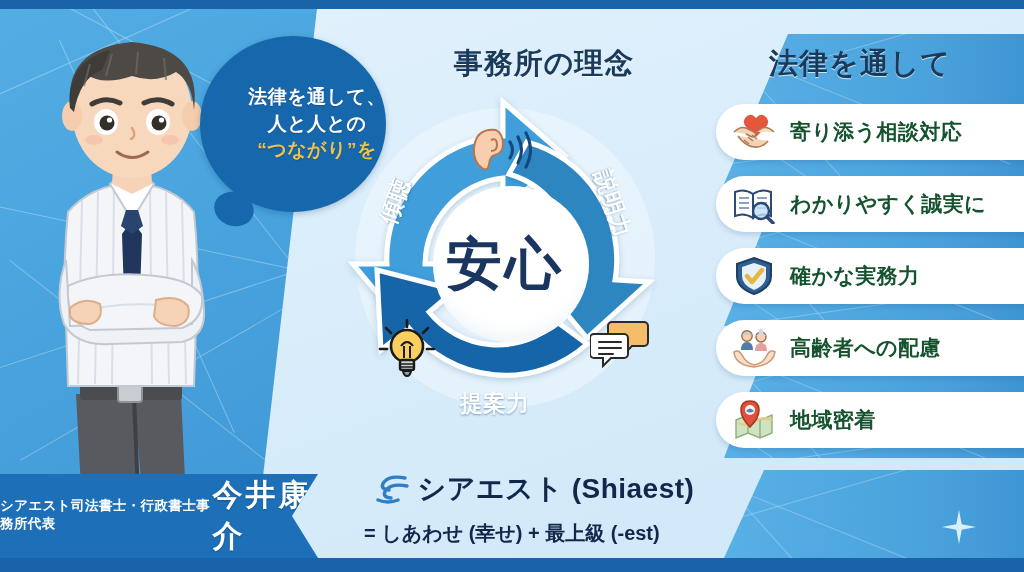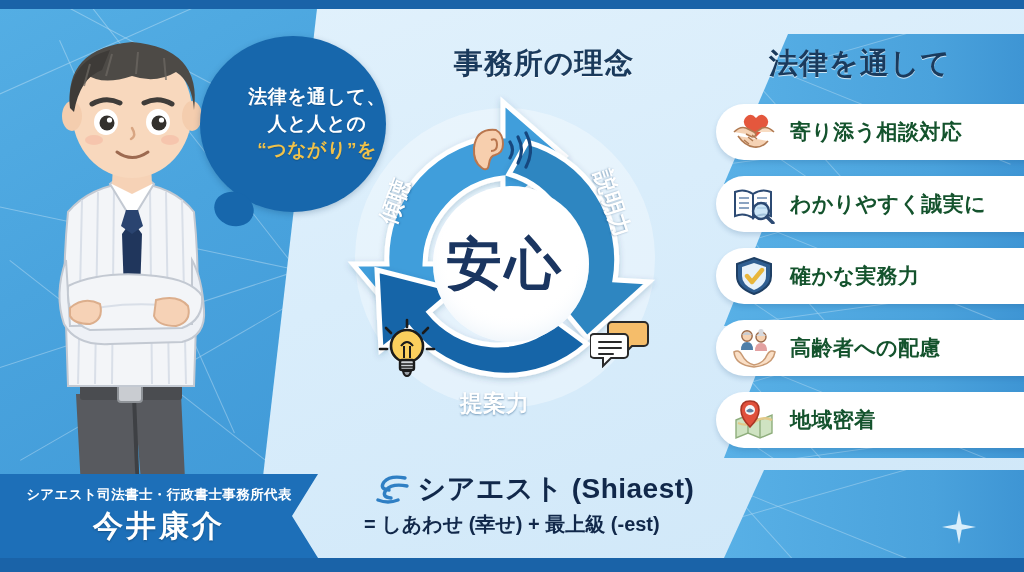--- a/index.html
+++ b/index.html
@@ -75,27 +75,27 @@
   .cy-icon{position:absolute;z-index:17;}
   .cy-icon.ear{left:466px;top:124px;width:66px;height:52px;}
   .cy-icon.chat{left:590px;top:320px;width:60px;height:48px;}
   .cy-icon.bulb{left:378px;top:318px;width:58px;height:60px;}
 
   
   .brand{position:absolute;left:364px;top:470px;width:340px;z-index:22;}
   .brand-row{display:flex;align-items:center;justify-content:center;gap:8px;}
   .brand-mark{width:36px;height:32px;flex:0 0 auto;}
   .brand-name{color:#11284a;font-weight:700;font-size:28px;letter-spacing:.5px;white-space:nowrap;}
-  .brand-sub{margin-top:3px;color:#11284a;font-weight:700;font-size:20px;letter-spacing:0;white-space:nowrap;}
+  .brand-sub{margin-top:12px;color:#11284a;font-weight:700;font-size:20px;letter-spacing:0;white-space:nowrap;}
 
   
   .ribbon{position:absolute;left:0;top:474px;width:318px;height:84px;z-index:26;
     background:#1d6fb8;
     clip-path:polygon(0 0,318px 0,292px 42px,318px 84px,0 84px);
-    display:flex;flex-direction:column;align-items:center;justify-content:center;
+    display:flex;flex-direction:row;align-items:center;justify-content:center;
     box-shadow:0 2px 5px rgba(10,50,90,.3);}
   .ribbon-role{color:#fff;font-weight:700;font-size:13.5px;letter-spacing:.4px;margin-bottom:2px;}
   .ribbon-name{color:#fff;font-weight:700;font-size:30px;letter-spacing:3px;
     text-shadow:0 1px 2px rgba(0,0,0,.25);}
 
   
   .features{position:absolute;left:716px;top:104px;width:320px;z-index:24;}
   .pill{position:relative;height:56px;margin-bottom:16px;background:#fff;
     border-radius:28px 0 0 28px;display:flex;align-items:center;padding-left:16px;gap:14px;
     box-shadow:0 3px 5px rgba(30,80,130,.18);width:312px;}

